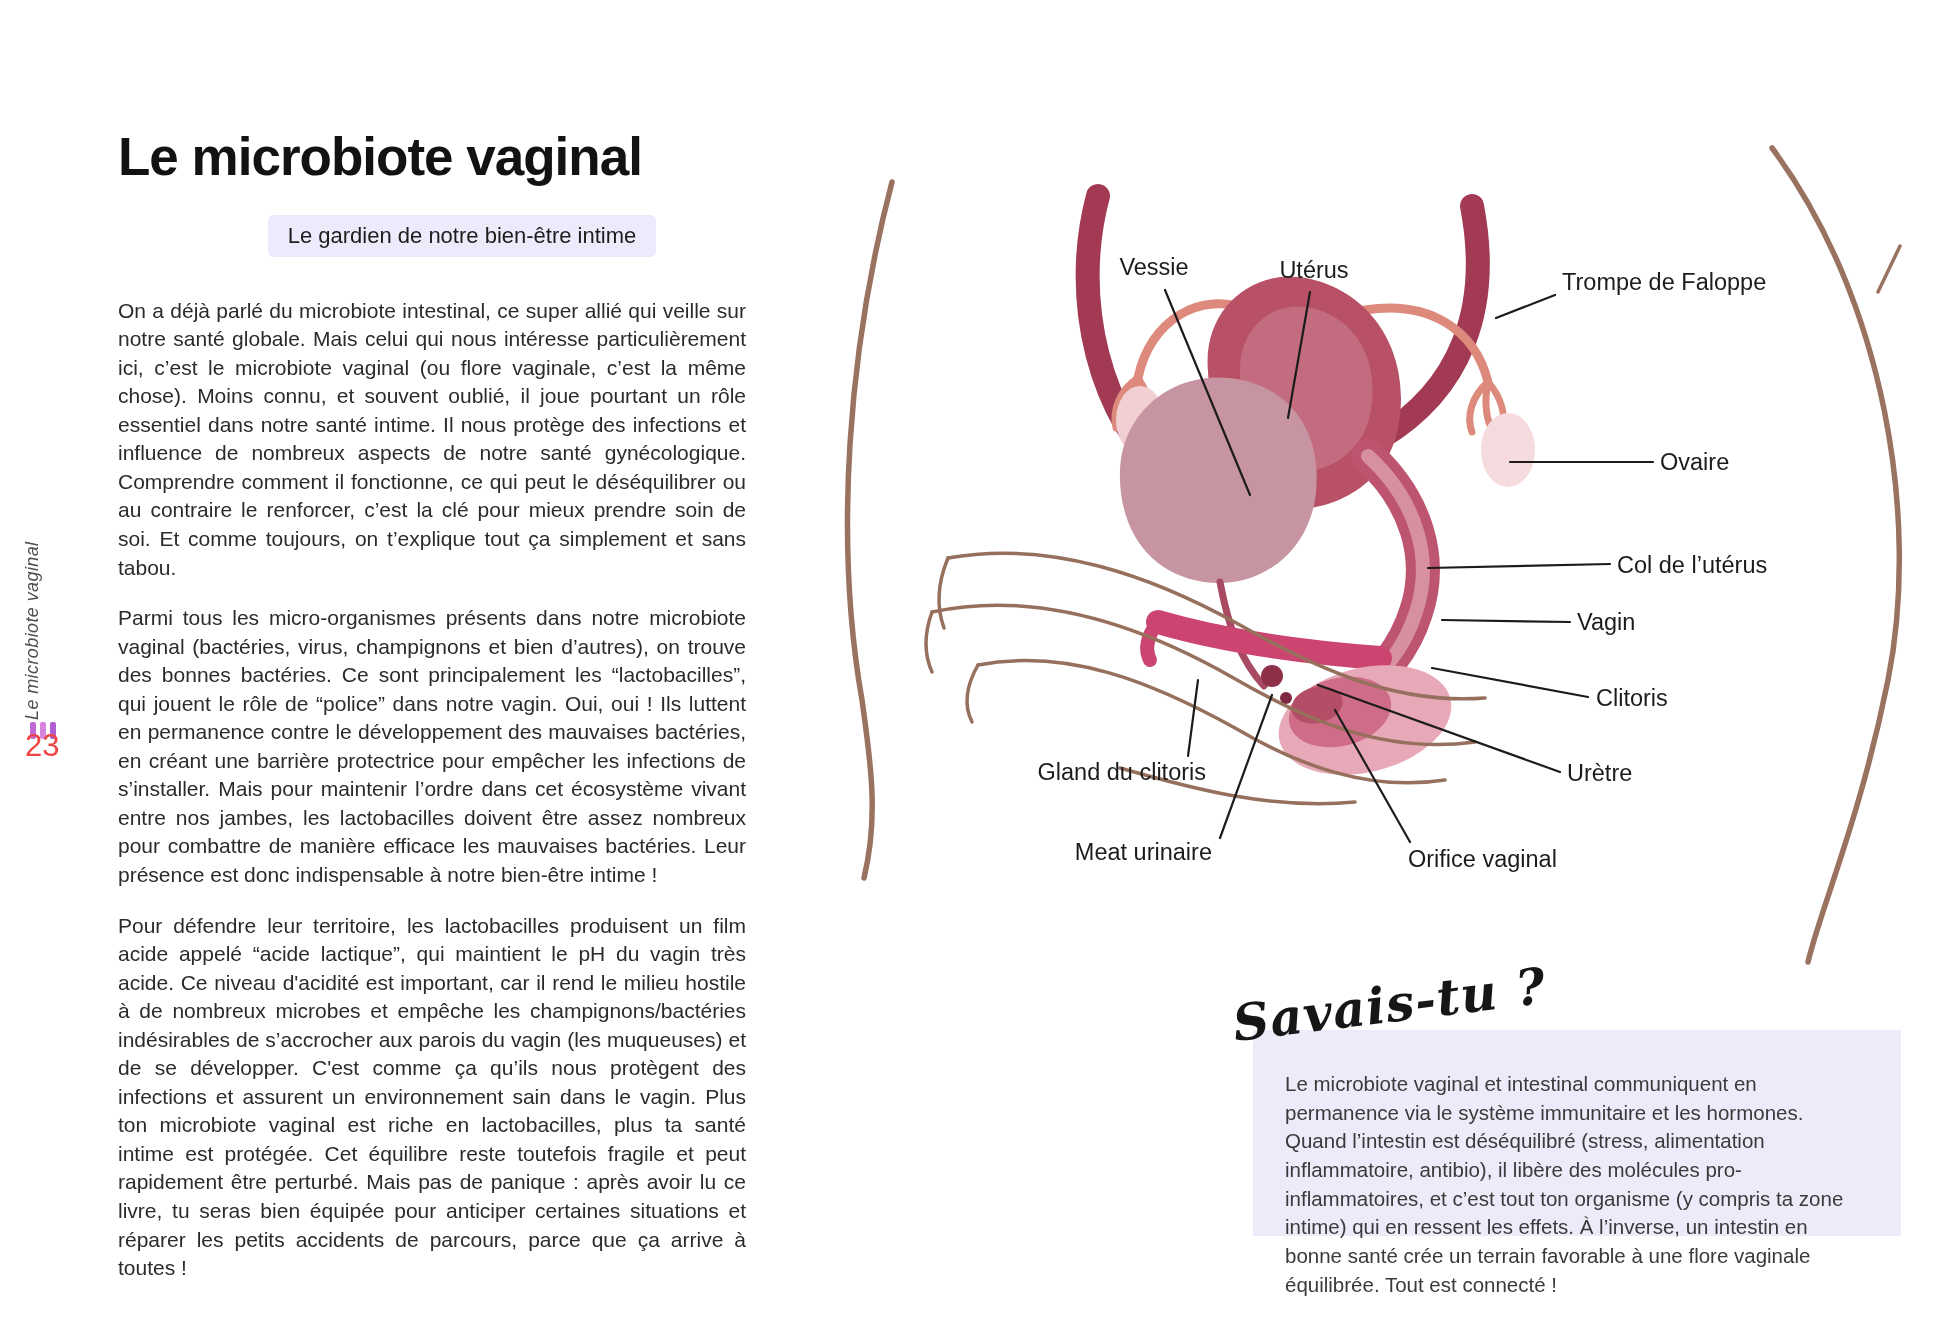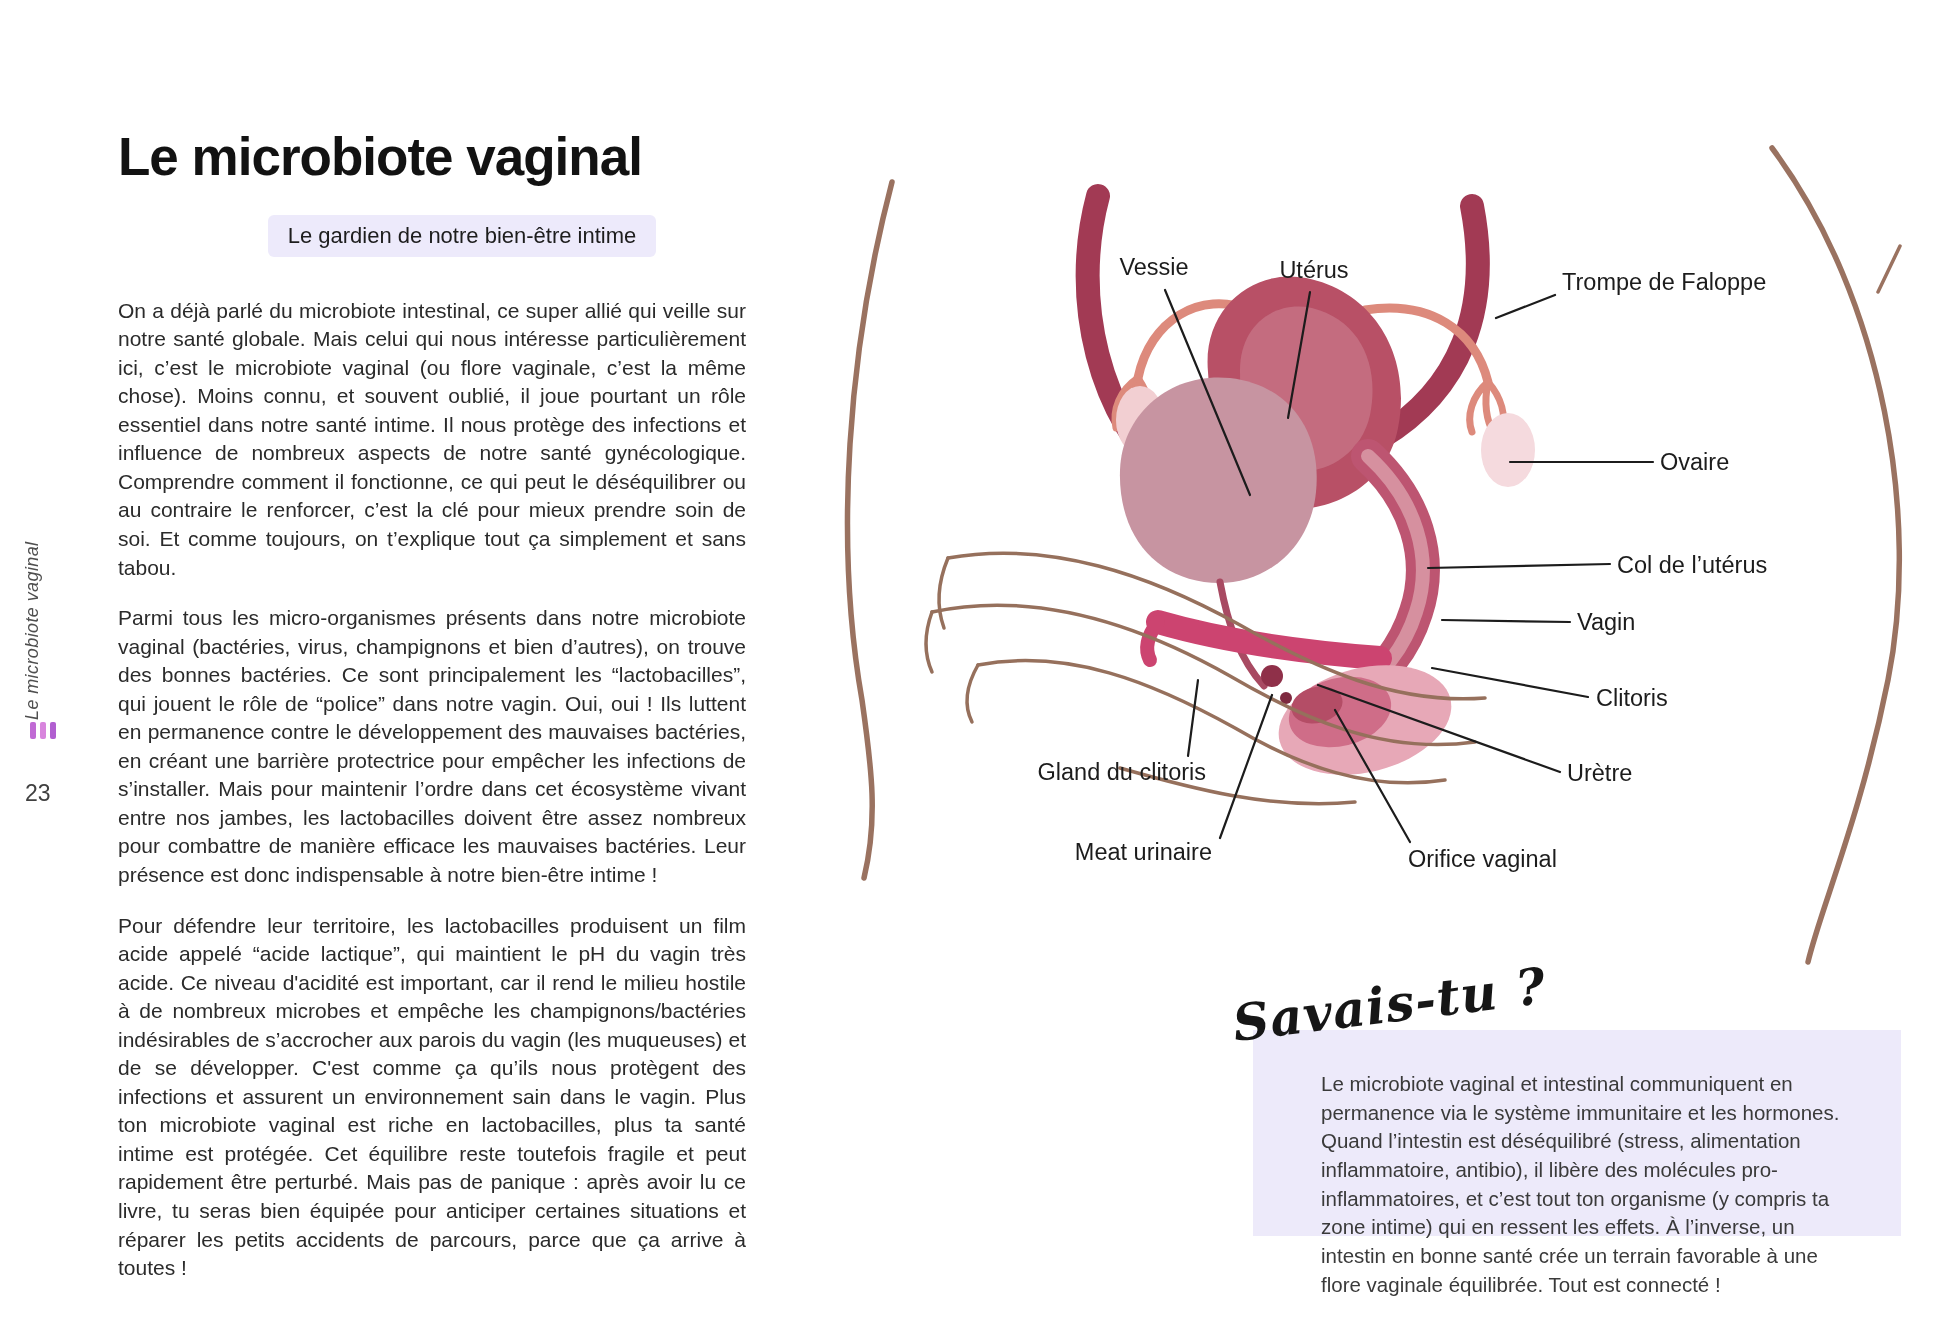--- a/index.html
+++ b/index.html
@@ -15,21 +15,21 @@
     position:absolute;left:22px;top:538px;height:182px;
     writing-mode:vertical-rl;transform:rotate(180deg);
     font-style:italic;font-size:18px;color:#4f4f4f;letter-spacing:.4px;
     white-space:nowrap;
   }
   .margin-icon{position:absolute;left:30px;top:722px;display:flex;gap:4px;}
   .margin-icon span{display:block;width:6px;height:17px;border-radius:2px;}
   .margin-icon span:nth-child(1){background:#c06ad4;}
   .margin-icon span:nth-child(2){background:#d885dd;}
   .margin-icon span:nth-child(3){background:#b15fd0;}
-  .page-number{position:absolute;left:25px;top:780px;font-size:23px;color:#404040;}
+  .page-number{position:absolute;left:25px;top:728px;font-size:31px;color:#ef4444;}
   
   .main-col{position:absolute;left:118px;top:125px;width:628px;}
   h1.title{
     margin:0;font-size:53px;line-height:1.2;font-weight:700;
     letter-spacing:-1px;color:#121212;
   }
   .subtitle-row{display:flex;justify-content:center;margin-top:26px;padding-left:60px;}
   .subtitle-pill{
     background:#edeafb;border-radius:6px;padding:8px 20px;
     font-size:22px;color:#1d1d1d;white-space:nowrap;
@@ -52,21 +52,21 @@
   
   .handwriting{
     position:absolute;left:1232px;top:975px;
     font-family:"DejaVu Serif",serif;font-style:italic;font-weight:700;
     font-size:50px;color:#161616;transform:rotate(-7deg);
     letter-spacing:1px;z-index:2;
   }
   .callout-box{
     position:absolute;left:1253px;top:1030px;width:648px;height:206px;
     background:#edeafa;z-index:1;box-sizing:border-box;
-    padding:40px 38px 0 68px;
+    padding:40px 38px 0 32px;
   }
   .callout-box p{
     margin:0;font-size:20.5px;line-height:1.4;color:#3a3a3a;text-align:left;
   }
 </style>
 </head>
 <body>
 
 <div class="page">
 

